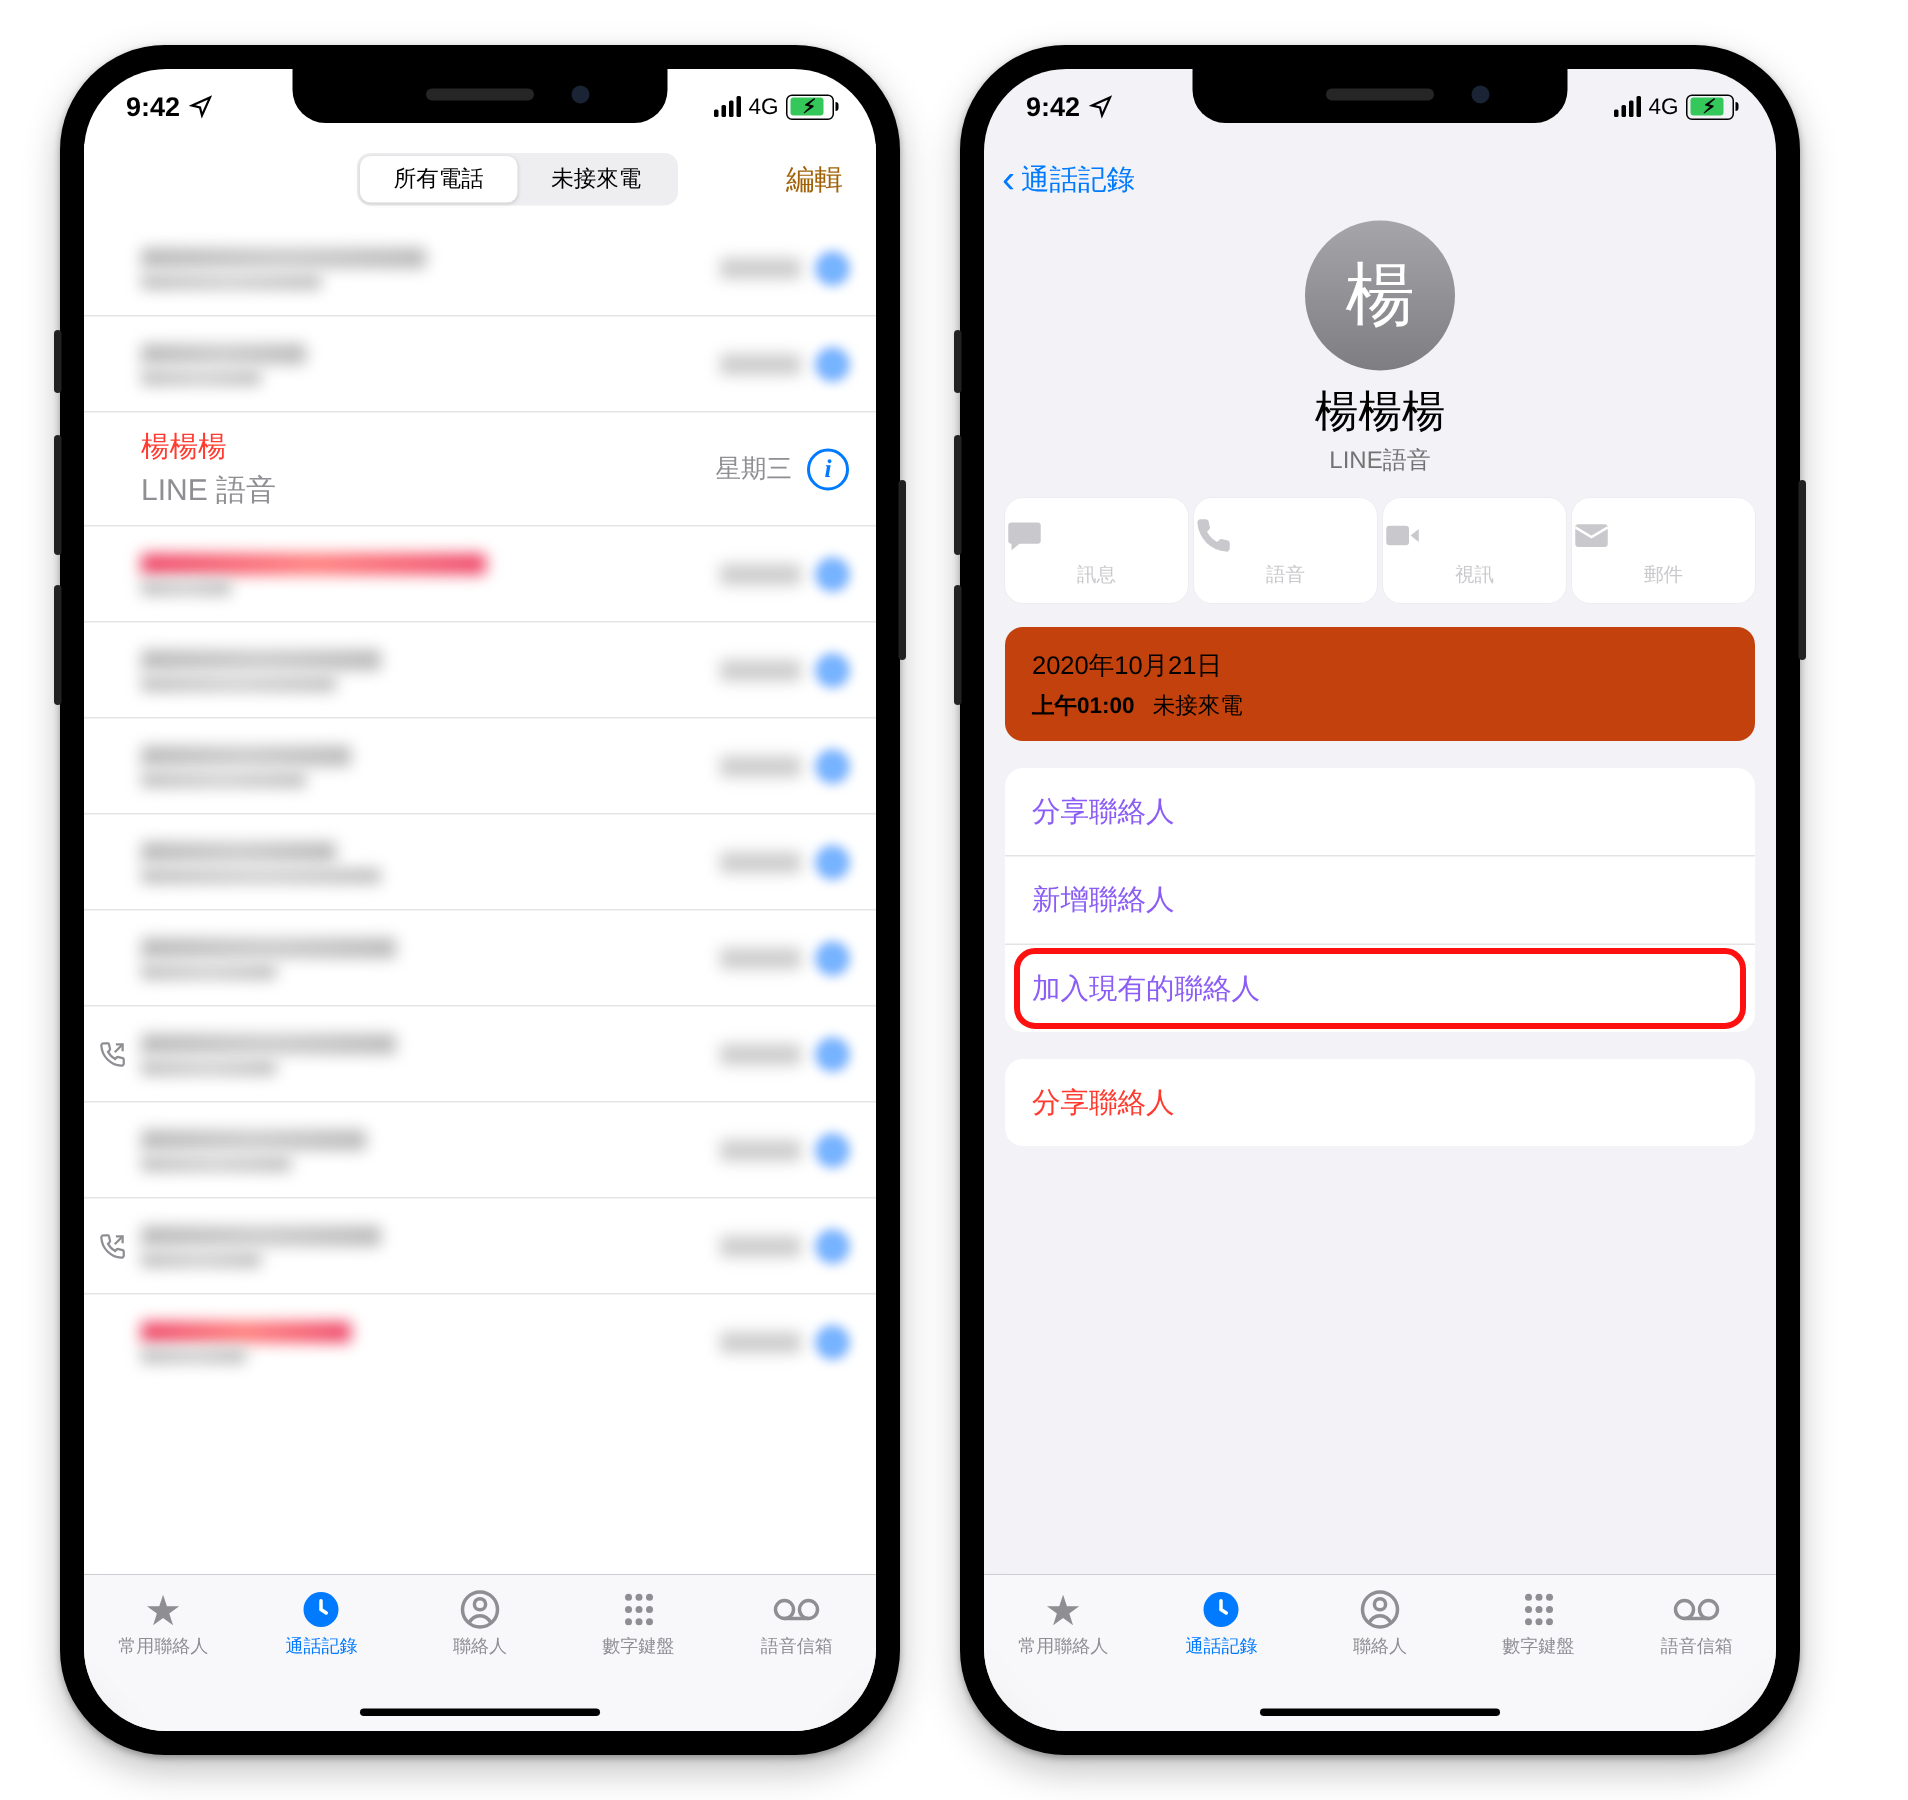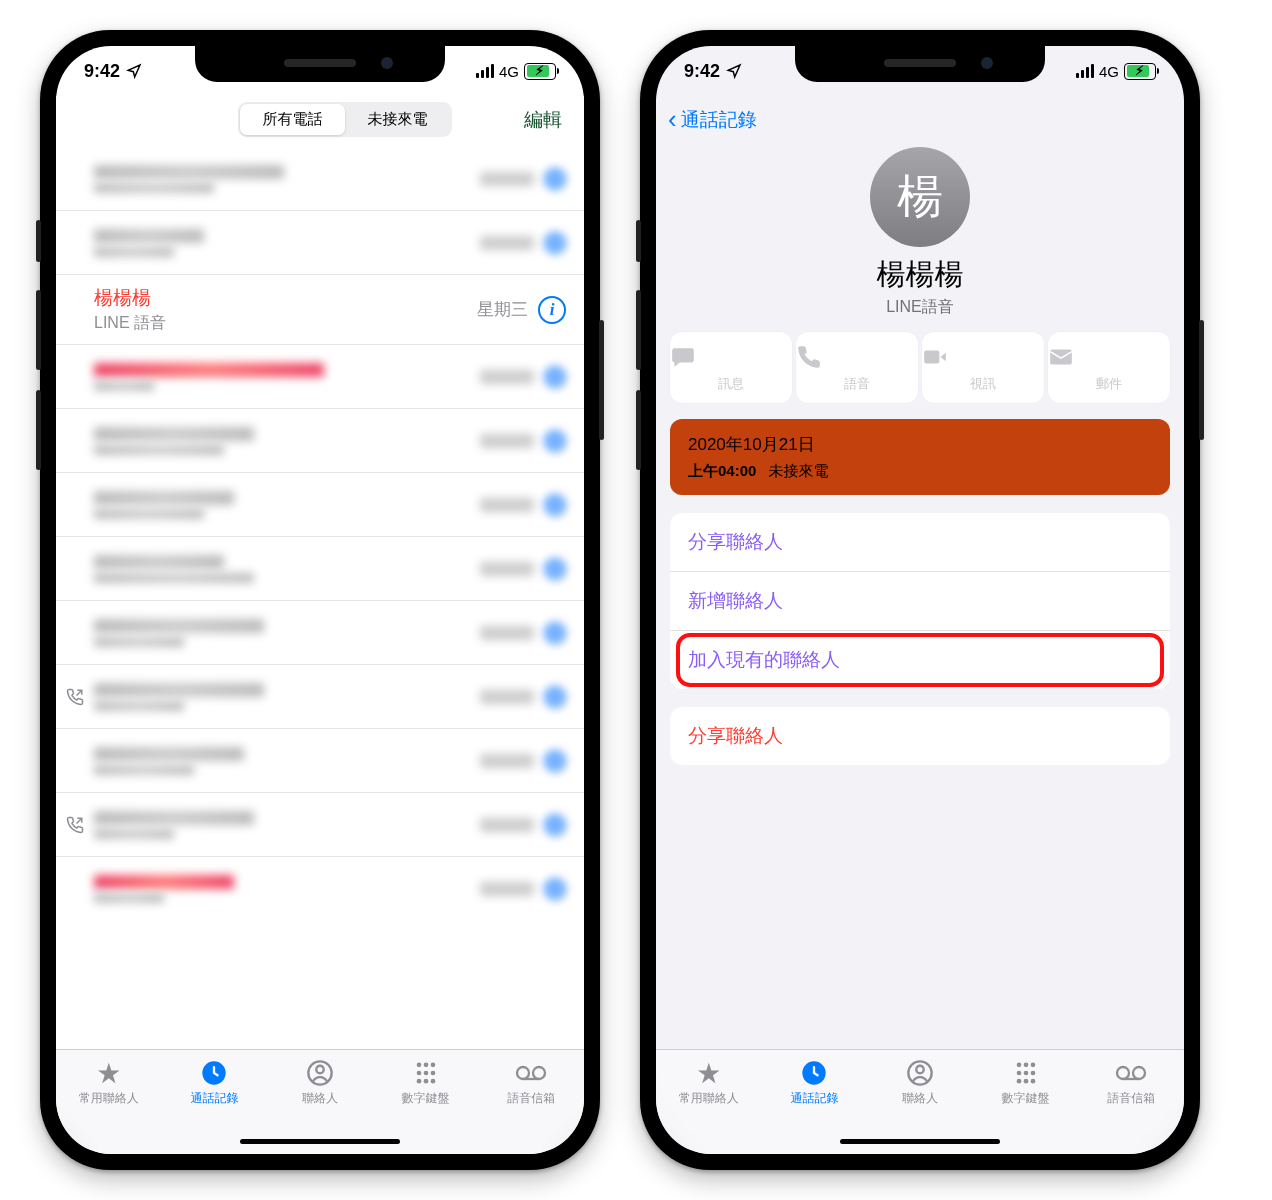--- a/index.html
+++ b/index.html
@@ -124,21 +124,21 @@
     font-size: 15px;
     padding: 6px 0;
     border-radius: 7px;
     color: #000;
   }
   .seg.active {
     background: #fff;
     font-weight:500;
     box-shadow: 0 1px 3px rgba(0,0,0,0.15);
   }
-  .edit-btn { color: #14532d; font-size: 19px; position:absolute; right:22px; }
+  .edit-btn { color: #a16207; font-size: 19px; position:absolute; right:22px; }
 
   .call-list { background:#fff; }
   .row {
     display: flex;
     align-items: center;
     padding: 10px 18px 10px 38px;
     border-bottom: 0.5px solid #e4e4e7;
     position: relative;
     min-height: 64px;
     box-sizing: border-box;
@@ -159,21 +159,21 @@
   .meta { display:flex; align-items:center; gap:10px; margin-left:10px; }
   .meta .date-blur { width:54px; height:14px; border-radius:2px; background:#ccc; filter:blur(5px); }
   .info-blur { width:22px; height:22px; border-radius:50%;
     background: radial-gradient(circle,#7ab7ff 40%,#4a90ff 70%); filter:blur(4px); }
   .info-icon {
     width:24px; height:24px; border:2px solid #007aff; border-radius:50%;
     color:#007aff; display:flex; align-items:center; justify-content:center;
     font-size:17px; font-style:italic; font-family:serif; font-weight:bold;
   }
   .named-row .name { font-size:19px; color:#ff3b30; font-weight:400; }
-  .named-row .sub { font-size:16px; color:#8e8e93; margin-top:2px; }
+  .named-row .sub { font-size:20px; color:#8e8e93; margin-top:2px; }
   .named-row .date-text { color:#8e8e93; font-size:17px; }
 
   
   .back-nav {
     display:flex; align-items:center; gap:4px; color:#007aff;
     font-size:19px; padding:8px 12px;
   }
   .chev { font-size:26px; font-weight:300; }
   .profile-top { text-align:center; padding:4px 0 14px; }
   .avatar {
@@ -530,21 +530,21 @@
           <svg width="26" height="26" viewBox="0 0 24 24" fill="#c9c9cd">
               <rect x="2" y="5" width="20" height="14" rx="2"></rect>
               <path d="M2 7l10 6 10-6" fill="none" stroke="#fff" stroke-width="1.5"></path>
             </svg>
         </span><span class="lb">郵件</span></div>
     </div>
 
     <div class="card">
       <div class="date">2020年10月21日</div>
       <div class="entry">
-        <span class="time">上午04:00</span>
+        <span class="time">上午01:00</span>
         <span>未接來電</span>
       </div>
     </div>
 
     <div class="list-group">
       <div class="item">分享聯絡人</div>
       <div class="item">新增聯絡人</div>
       <div class="item highlight">加入現有的聯絡人</div>
     </div>
 

